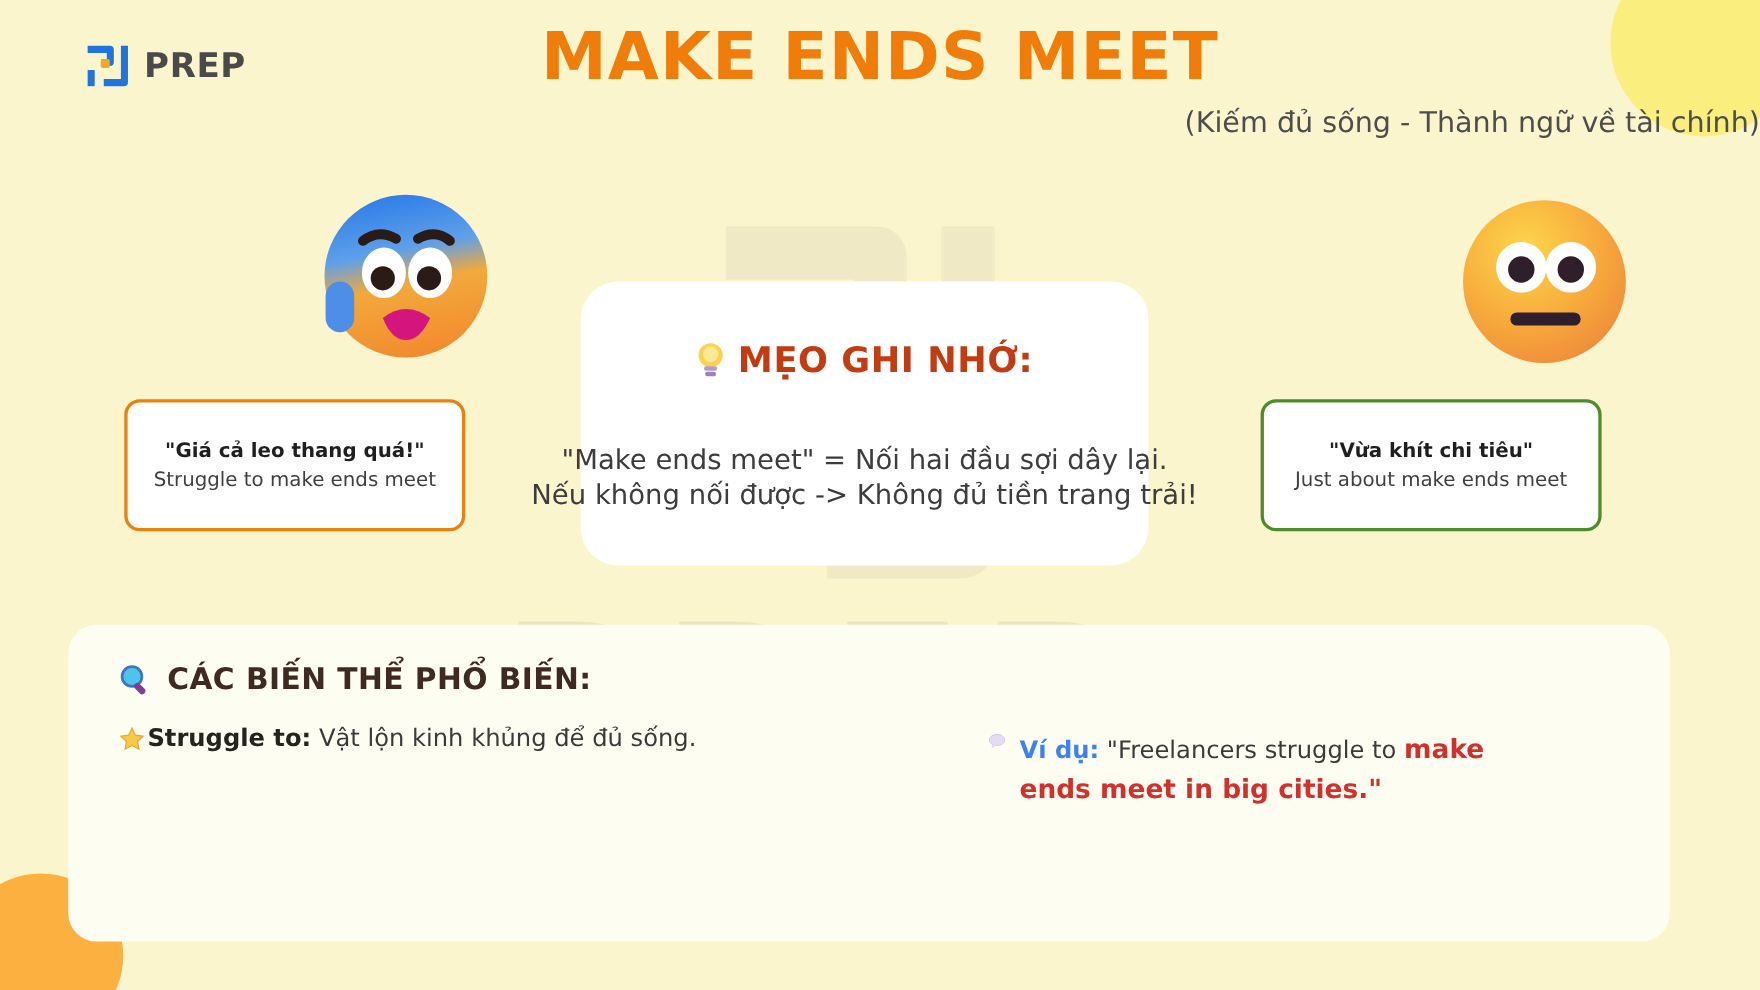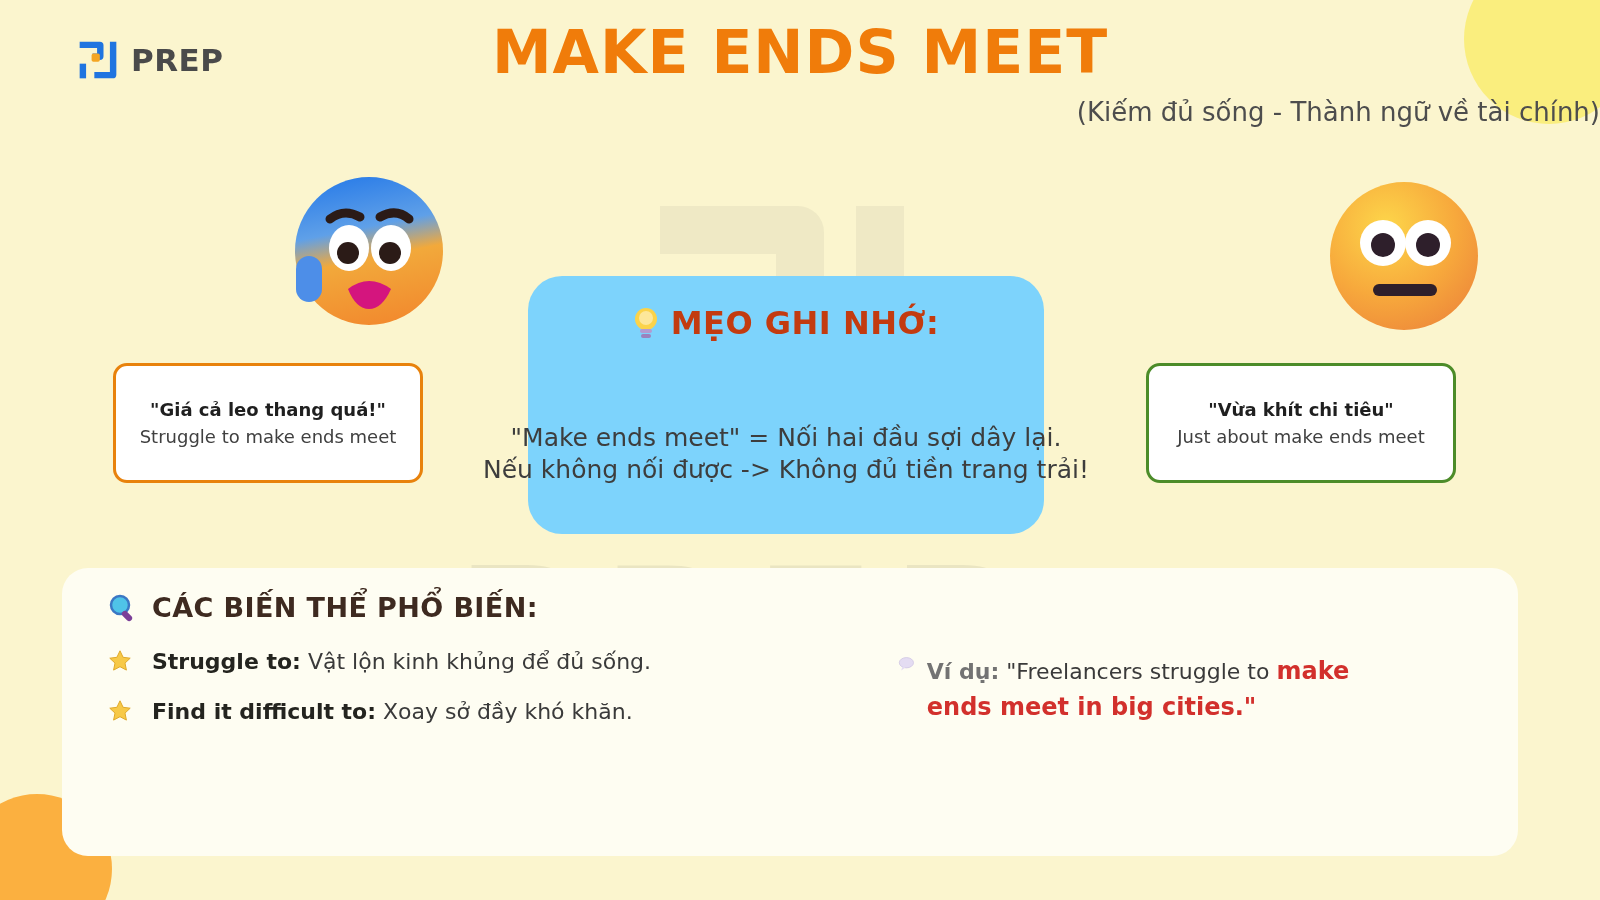--- a/index.html
+++ b/index.html
@@ -92,24 +92,23 @@
   }
   .quote-en{
     font-size:18px; color:#404040;
     font-family:"DejaVu Sans", sans-serif;
   }
 
   
   #tip-box{
     position:absolute; left:528px; top:256px;
     width:516px; height:258px;
-    background:#7dd3fc; border-radius:34px;
-    z-index:2; padding:28px 26px 0;
+    background:#ffffff; border-radius:34px;
+    z-index:2; padding:52px 26px 0;
     text-align:center;
-    margin-top:20px;
   }
   #tip-heading-row{
     display:flex; align-items:center; justify-content:center; gap:12px;
   }
   #tip-heading{
     font-size:32px; font-weight:bold; color:#C33B10;
     letter-spacing:.5px; font-family:"DejaVu Sans", sans-serif;
   }
   .tip-line{
     margin-top:22px; font-size:25px; color:#3d3d3d;
@@ -118,52 +117,52 @@
   #tip-line-1{ margin-top:26px; }
   .tip-line-wide{
     position:absolute; left:-80px; width:676px; text-align:center;
   }
 
   
   #bottom-panel{
     position:absolute; left:62px; top:568px;
     width:1456px; height:288px;
     background:#FEFDF2; border-radius:26px; z-index:3;
-    padding:24px 46px;
+    padding:34px 46px;
   }
   #variants-heading-row{
     display:flex; align-items:center; gap:14px;
   }
   #variants-heading{
     font-size:27px; font-weight:bold; color:#3E2A20;
     letter-spacing:.4px; font-family:"DejaVu Sans", sans-serif;
   }
   #panel-columns{
     display:flex; margin-top:26px;
   }
   #variant-list{ width:790px; }
   .variant-item{
-    display:flex; align-items:flex-start; gap:20px;
+    display:flex; align-items:center; gap:2px;
     margin-bottom:24px;
   }
   .variant-text{
     font-size:22px; color:#3a3a3a; line-height:1.2;
     font-family:"DejaVu Sans", sans-serif;
   }
   .variant-term{ font-weight:bold; color:#24241f; }
 
   #example-block{
     display:flex; align-items:flex-start; gap:12px;
     padding-top:4px; width:520px;
   }
   #example-text{
     font-size:22px; color:#3a3a3a; line-height:1.52;
     font-family:"DejaVu Sans", sans-serif;
   }
-  #example-label{ font-weight:bold; color:#737373; }
+  #example-label{ font-weight:bold; color:#3b82f6; }
   #example-highlight{
     font-weight:bold; color:#D2302C; font-size:24px;
   }
 </style>
 </head>
 <body>
 
 <div id="deco-circle-topright"></div>
 <div id="deco-circle-bottomleft"></div>
 
@@ -265,26 +264,20 @@
     <div id="variant-list">
 
       <div class="variant-item">
         <svg width="24" height="24" viewBox="0 0 24 24">
           <path d="M12 1.8 L15.1 8.3 L22.2 9.2 L17 14.1 L18.4 21.1 L12 17.7 L5.6 21.1 L7 14.1 L1.8 9.2 L8.9 8.3 Z" fill="#F7C948" stroke="#E0A92B" stroke-width="1"></path>
         </svg>
         <div class="variant-text"><span class="variant-term">Struggle to:</span><span> Vật lộn kinh khủng để đủ sống.</span></div>
       </div>
 
 
-      <div class="variant-item">
-        <svg width="24" height="24" viewBox="0 0 24 24">
-          <path d="M12 1.8 L15.1 8.3 L22.2 9.2 L17 14.1 L18.4 21.1 L12 17.7 L5.6 21.1 L7 14.1 L1.8 9.2 L8.9 8.3 Z" fill="#F7C948" stroke="#E0A92B" stroke-width="1"></path>
-        </svg>
-        <div class="variant-text"><span class="variant-term">Find it difficult to:</span><span> Xoay sở đầy khó khăn.</span></div>
-      </div>
 
     </div>
 
     <div id="example-block">
       <svg width="26" height="22" viewBox="0 0 26 22">
         <ellipse cx="13" cy="9" rx="11" ry="8" fill="#E4DCF2" stroke="#C9BDE0" stroke-width="1"></ellipse>
         <path d="M7 15 L5 21 L12 16 Z" fill="#E4DCF2"></path>
       </svg>
       <div id="example-text"><span id="example-label">Ví dụ:</span><span> "Freelancers struggle to </span><span id="example-highlight">make ends meet in big cities."</span></div>
     </div>

